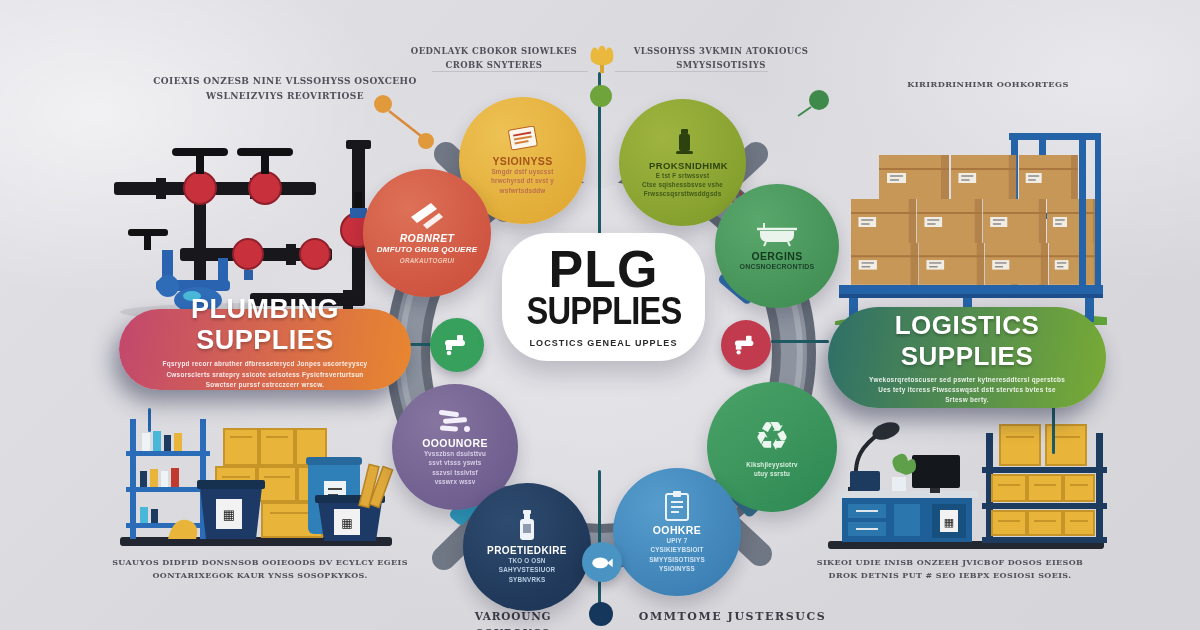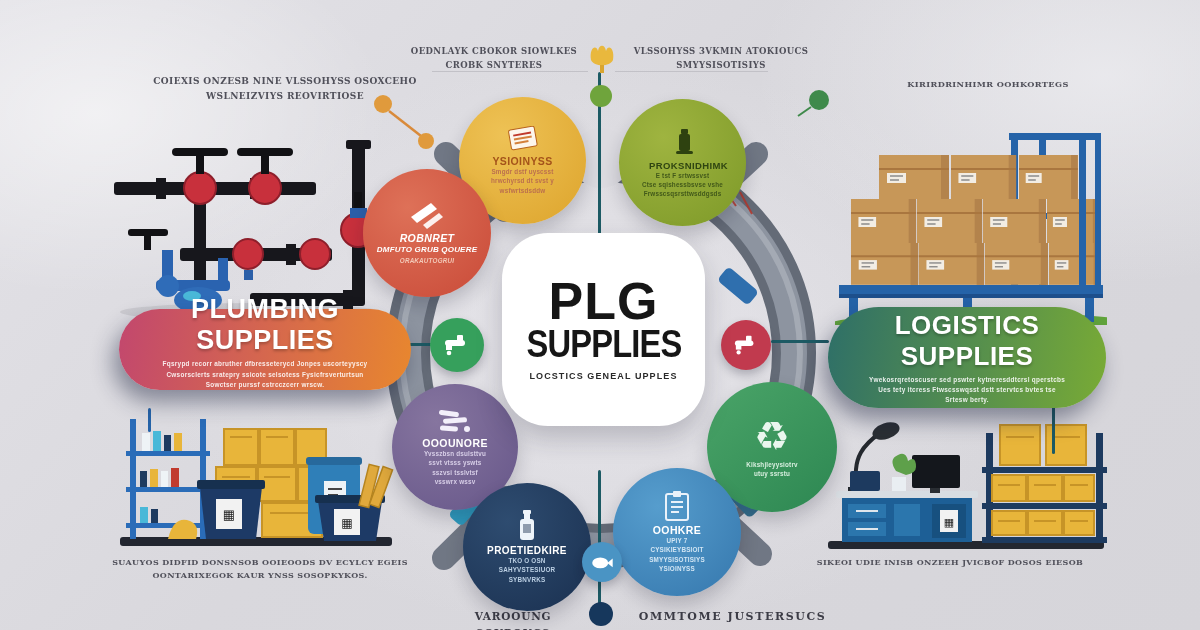--- a/index.html
+++ b/index.html
@@ -14,21 +14,21 @@
   }
   .abs{position:absolute;}
   
   .cap{position:absolute;text-align:center;font-family:"DejaVu Serif",serif;font-weight:700;
        color:#50505a;letter-spacing:.4px;line-height:1.65;}
   .cap span{display:block;}
   .hline{position:absolute;height:1px;background:#c2c1c7;}
   .vline{position:absolute;width:3px;background:#1c5a64;border-radius:2px;}
   .conn{position:absolute;height:3px;background:#1d5a64;border-radius:2px;}
   
-  .card{position:absolute;left:502px;top:233px;width:203px;height:193px;background:#fff;
+  .card{position:absolute;left:502px;top:233px;width:203px;height:128px;background:#fff;
         border-radius:46px;box-shadow:0 12px 26px rgba(30,30,50,.22);
         display:flex;flex-direction:column;align-items:center;justify-content:center;
         text-align:center;color:#161616;}
   .card .t1{font-size:52px;font-weight:900;letter-spacing:1px;line-height:.9;}
   .card .t2{font-size:38px;font-weight:900;transform:scaleX(.86);line-height:1.05;letter-spacing:-1px;}
   .card .t3{font-size:9px;font-weight:700;letter-spacing:1.1px;margin-top:6px;color:#2a2a2a;}
   
   .node{position:absolute;border-radius:50%;display:flex;flex-direction:column;align-items:center;
         justify-content:center;text-align:center;box-shadow:0 9px 18px rgba(20,20,40,.20);padding:6px;box-sizing:border-box;}
   .ntitle{font-size:10.5px;font-weight:800;letter-spacing:.4px;margin-top:3px;}
@@ -119,20 +119,21 @@
   </div>
   <div class="cap" style="left:838px;top:78px;width:300px;font-size:8.2px;">
     <span>KIRIRDRINHIMR OOHKORTEGS</span>
   </div>
   <div class="cap" style="left:110px;top:556px;width:300px;font-size:8px;">
     <span>SUAUYOS DIDFID DONSNSOB OOIEOODS DV ECYLCY EGEIS</span>
     <span>OONTARIXEGOK KAUR YNSS SOSOPKYKOS.</span>
   </div>
   <div class="cap" style="left:800px;top:556px;width:300px;font-size:8px;">
     <span>SIKEOI UDIE INISB ONZEEH JVICBOF DOSOS EIESOB</span>
+    <span>DROK DETNIS PUT # SEO IEBPX EOSIOSI SOEIS.</span>
   </div>
   <div class="cap" style="left:438px;top:608px;width:150px;font-size:10.5px;letter-spacing:.8px;color:#3c3c46;">
     <span>VAROOUNG SOUPOUCS</span>
   </div>
   <div class="cap" style="left:615px;top:608px;width:235px;font-size:11px;letter-spacing:1.6px;color:#3c3c46;">
     <span>OMMTOME JUSTERSUCS</span>
   </div>
 
   <svg class="abs" style="left:100px;top:130px" width="295" height="192" viewBox="0 0 295 192">
     <ellipse cx="150" cy="182" rx="130" ry="9" fill="rgba(0,0,0,.08)"></ellipse>
@@ -403,20 +404,33 @@
       <path d="M2 16 L22 2 L28 8 L8 22 Z"></path>
       <path d="M14 24 L30 12 L34 16 L18 28 Z" opacity=".9"></path>
     </svg>
     <div class="ntitle" style="color:#fff;">ROBNRET</div>
     <div>
       <span class="nline" style="font-size:8px;font-weight:800;color:#fff;">DMFUTO GRUB QOUERE</span>
       <span class="nline" style="color:#f3c9b8;">ORAKAUTOGRUI</span>
     </div>
   </div>
 
+  <div class="node" style="left:715px;top:184px;width:124px;height:124px;background:radial-gradient(circle at 35% 30%,#5aa76c,#3d8a50);">
+    <svg width="44" height="27" viewBox="0 0 44 27">
+      <line x1="2" y1="9" x2="42" y2="9" stroke="#eaf4ec" stroke-width="2.4"></line>
+      <path d="M5 11 h34 v4 a7 7 0 0 1 -7 7 h-20 a7 7 0 0 1 -7 -7 z" fill="#eaf4ec"></path>
+      <line x1="11" y1="22" x2="9" y2="26" stroke="#eaf4ec" stroke-width="2"></line>
+      <line x1="33" y1="22" x2="35" y2="26" stroke="#eaf4ec" stroke-width="2"></line>
+      <line x1="9" y1="9" x2="9" y2="3" stroke="#eaf4ec" stroke-width="2"></line>
+    </svg>
+    <div class="ntitle" style="color:#14391f;">OERGINS</div>
+    <div style="color:#1c422a;">
+      <span class="nline" style="font-size:7px;font-weight:800;">ONCSNOECRONTIDS</span>
+    </div>
+  </div>
 
   <div class="node" style="left:392px;top:384px;width:126px;height:126px;background:radial-gradient(circle at 35% 30%,#86759f,#665689);">
     <svg width="36" height="26" viewBox="0 0 36 26" fill="#f3effa">
       <rect x="2" y="3" width="20" height="5" rx="2.5" transform="rotate(8 12 5)"></rect>
       <rect x="6" y="10" width="24" height="5" rx="2.5" transform="rotate(-4 18 12)"></rect>
       <rect x="3" y="18" width="18" height="5" rx="2.5" transform="rotate(5 12 20)"></rect>
       <circle cx="30" cy="21" r="3"></circle>
     </svg>
     <div class="ntitle" style="color:#fff;">OOOUNORE</div>
     <div style="color:#d8cfe8;">

